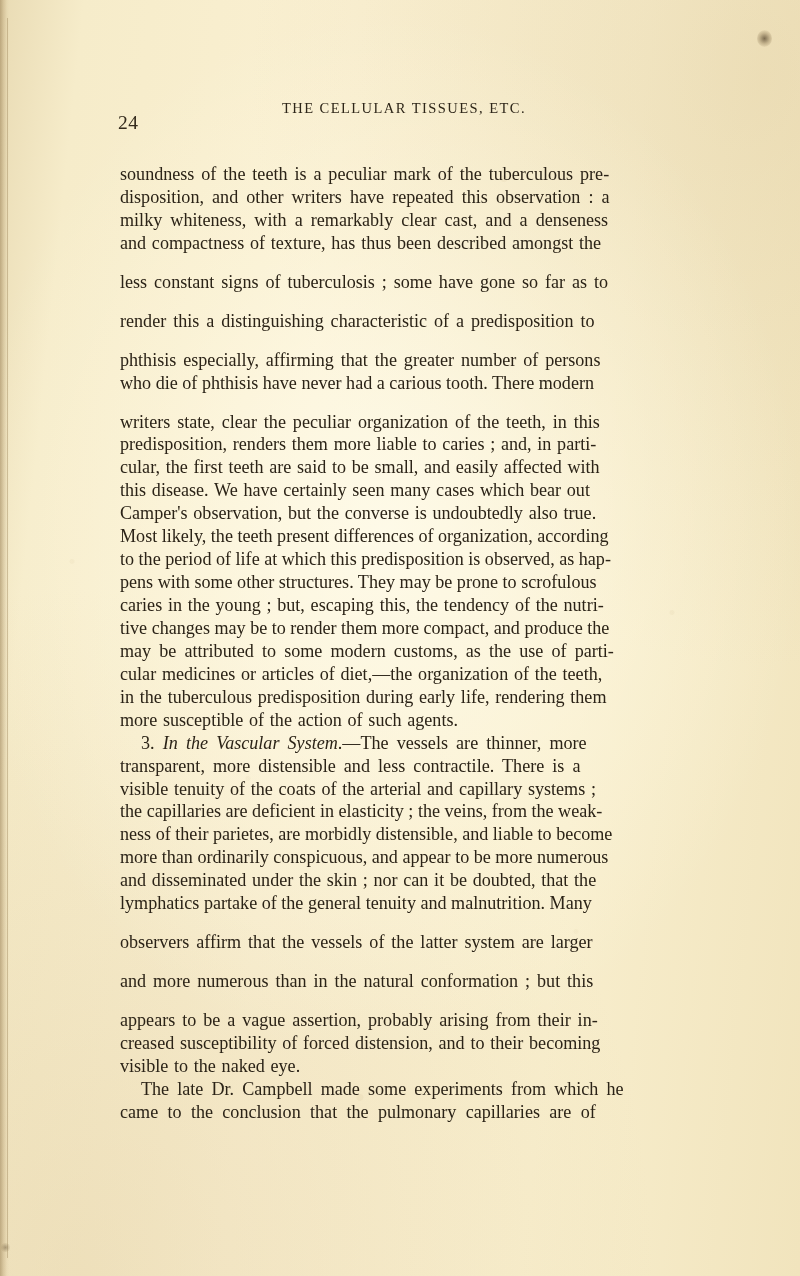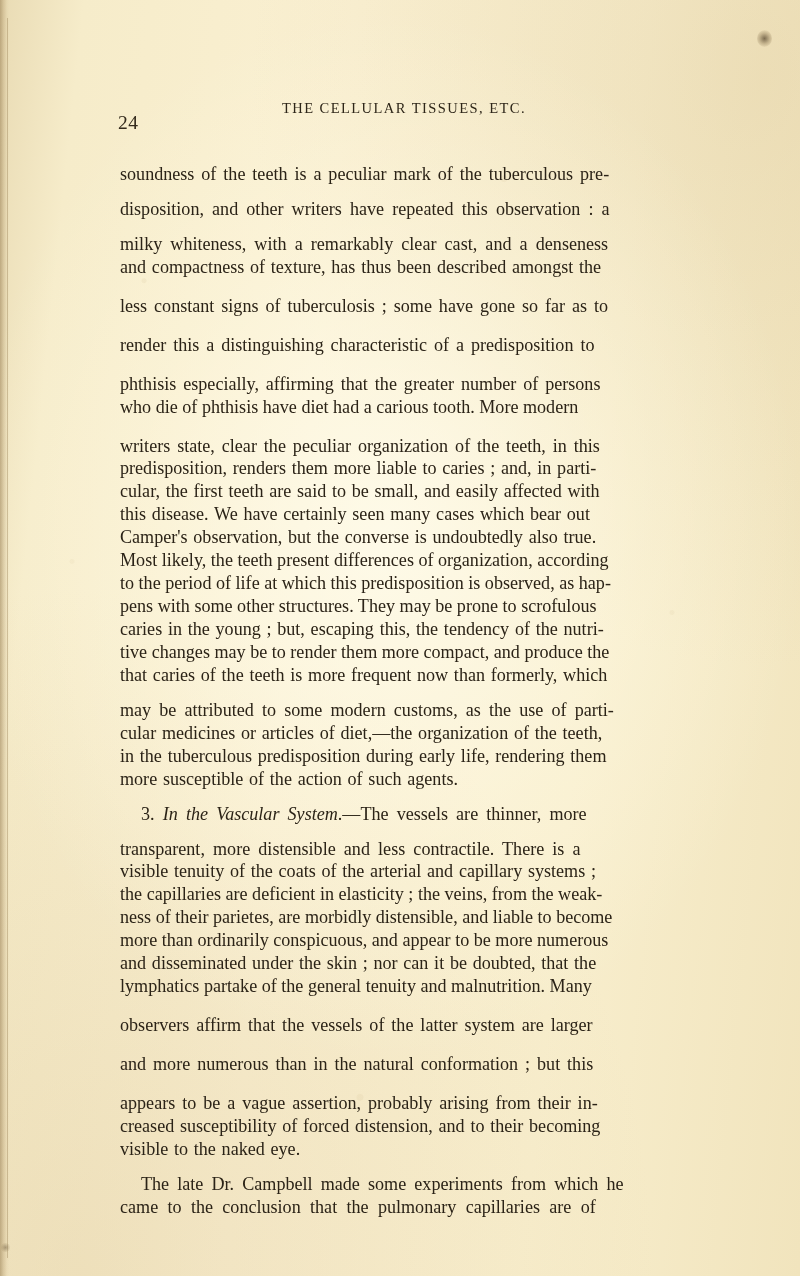--- a/index.html
+++ b/index.html
@@ -114,21 +114,21 @@
     white-space: nowrap;
     color: #2b2317;
   }
   .indent { padding-left: 21px; }
   .ital { font-style: italic; }
 
   
   .w0  { word-spacing: 0px; }
   .w1  { word-spacing: 1.2px; }
   .w2  { word-spacing: 2.4px; margin-top: 16px; }
-  .w3  { word-spacing: 3.6px; margin-top: 12px; }
+  .w3  { word-spacing: 3.6px; }
   .w4  { word-spacing: 4.8px; }
 
   
   #text-column { text-rendering: optimizeLegibility; }
 </style>
 </head>
 <body>
 
 <div id="page">
   <div id="grain"></div>
@@ -145,32 +145,31 @@
   <div id="text-column">
 
     <div id="para-1">
         <div class="line w2">soundness of the teeth is a peculiar mark of the tuberculous pre-</div>
         <div class="line w3">disposition, and other writers have repeated this observation : a</div>
         <div class="line w3">milky whiteness, with a remarkably clear cast, and a denseness</div>
         <div class="line w1">and compactness of texture, has thus been described amongst the</div>
         <div class="line w2">less constant signs of tuberculosis ; some have gone so far as to</div>
         <div class="line w2">render this a distinguishing characteristic of a predisposition to</div>
         <div class="line w2">phthisis especially, affirming that the greater number of persons</div>
-        <div class="line w0">who die of phthisis have diet had a carious tooth.  More modern</div>
+        <div class="line w0">who die of phthisis have never had a carious tooth.  There modern</div>
         <div class="line w2">writers state, clear the peculiar organization of the teeth, in this</div>
         <div class="line w1">predisposition, renders them more liable to caries ; and, in parti-</div>
         <div class="line w1">cular, the first teeth are said to be small, and easily affected with</div>
         <div class="line w1">this disease.  We have certainly seen many cases which bear out</div>
         <div class="line w1">Camper's observation, but the converse is undoubtedly also true.</div>
         <div class="line w0">Most likely, the teeth present differences of organization, according</div>
         <div class="line w0">to the period of life at which this predisposition is observed, as hap-</div>
         <div class="line w0">pens with some other structures.  They may be prone to scrofulous</div>
         <div class="line w1">caries in the young ; but, escaping this, the tendency of the nutri-</div>
         <div class="line w0">tive changes may be to render them more compact, and produce the</div>
-        <div class="line w1">that caries of the teeth is more frequent now than formerly, which</div>
         <div class="line w3">may be attributed to some modern customs, as the use of parti-</div>
         <div class="line w1">cular medicines or articles of diet,—the organization of the teeth,</div>
         <div class="line w1">in the tuberculous predisposition during early life, rendering them</div>
         <div class="line w1">more susceptible of the action of such agents.</div>
       </div>
 
     <div class="line w3" id="heading-line">
       <span style="padding-left:21px">3.</span>
       <span class="ital">In the Vascular System</span><span>.—</span><span>The vessels are thinner, more</span>
     </div>

